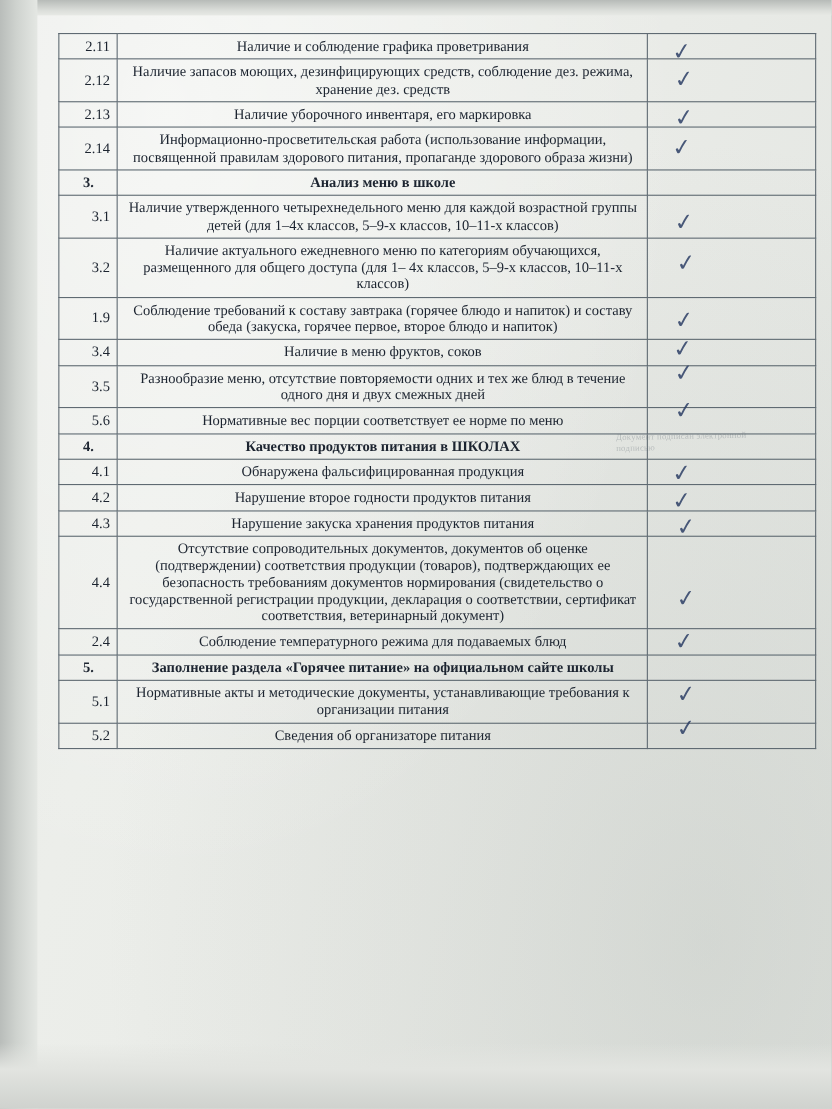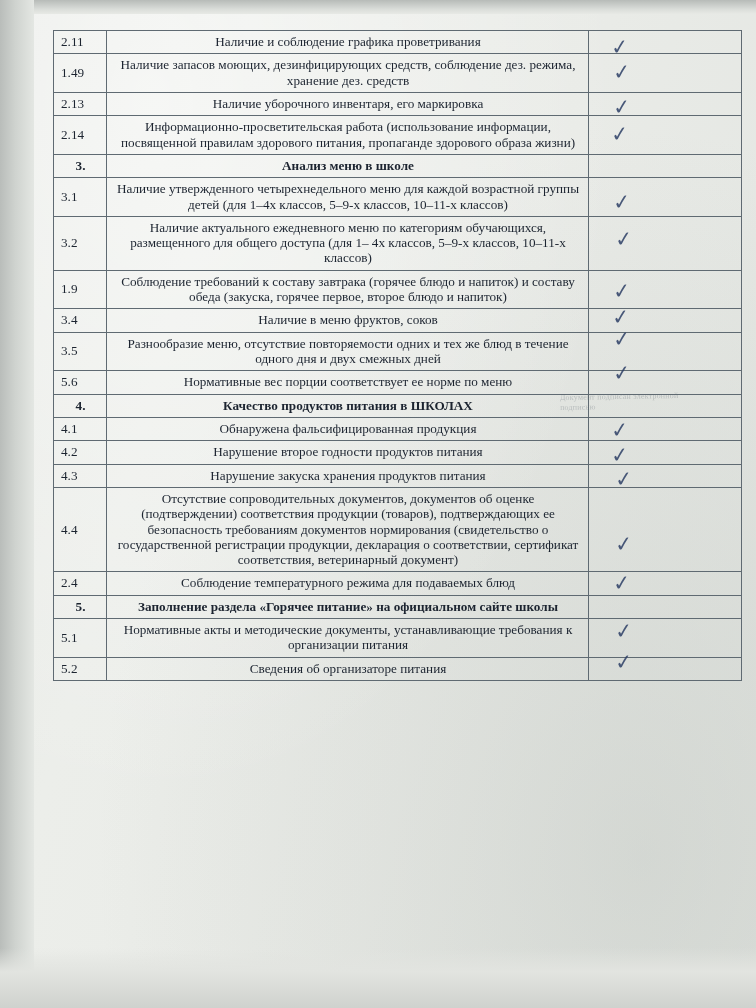--- a/index.html
+++ b/index.html
@@ -59,21 +59,21 @@
     color: #1c2430;
   }
   table.doc td {
     border: 1px solid #5f6a72;
     padding: 3px 6px 4px 7px;
     vertical-align: middle;
     line-height: 1.16;
   }
   td.num {
     width: 39px;
-    text-align: left;
+    text-align: right;
     vertical-align: middle;
     font-size: 13.2px;
     white-space: nowrap;
   }
   td.txt {
     width: 468px;
     text-align: center;
   }
   td.mark {
     width: 139px;
@@ -116,21 +116,21 @@
   <table class="doc">
     <tbody id="table-body">
         <tr>
           <td class="num">2.11</td>
           <td class="txt">Наличие и соблюдение графика проветривания</td>
           <td class="mark">
             <span class="check" style="top: 4px; left: 22px;">✓</span>
           </td>
         </tr>
         <tr>
-          <td class="num">1.49</td>
+          <td class="num">2.12</td>
           <td class="txt">Наличие запасов моющих, дезинфицирующих средств, соблюдение дез. режима, хранение дез. средств</td>
           <td class="mark">
             <span class="check" style="top: 6px; left: 24px;">✓</span>
           </td>
         </tr>
         <tr>
           <td class="num">2.13</td>
           <td class="txt">Наличие уборочного инвентаря, его маркировка</td>
           <td class="mark">
             <span class="check" style="top: 2px; left: 24px;">✓</span>

